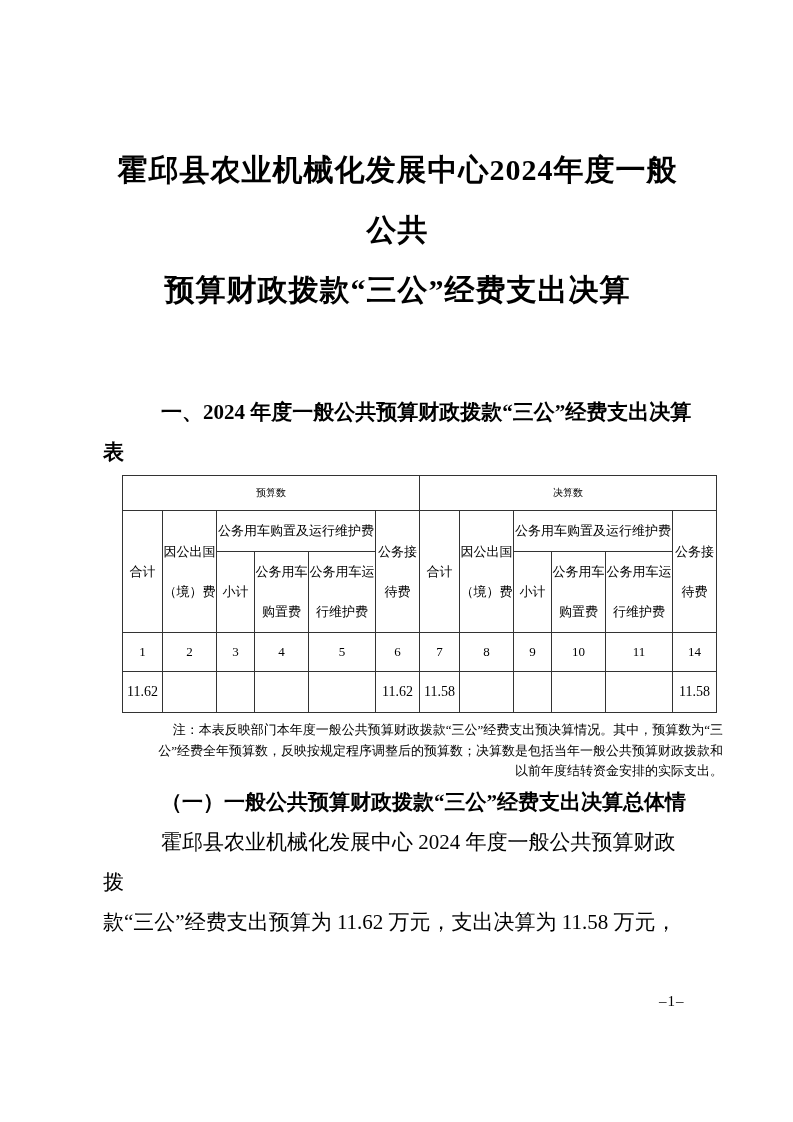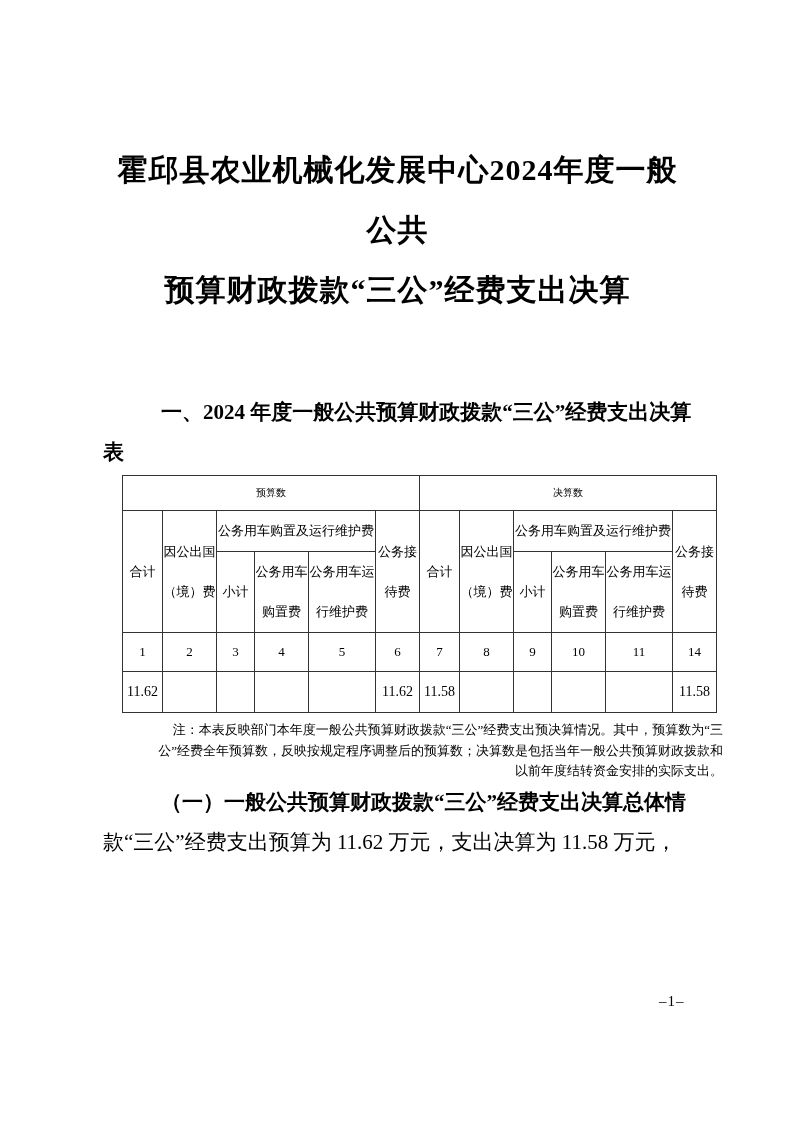--- a/index.html
+++ b/index.html
@@ -171,18 +171,19 @@
     <div>公”经费全年预算数，反映按规定程序调整后的预算数；决算数是包括当年一般公共预算财政拨款和</div>
     <div>以前年度结转资金安排的实际支出。</div>
   </div>
 
 
   <div>
     <div class="h-line ind">（一）一般公共预算财政拨款“三公”经费支出决算总体情</div>
   </div>
 
   <div>
+    <div class="p-line ind">霍邱县农业机械化发展中心 2024 年度一般公共预算财政拨</div>
     <div class="p-line">款“三公”经费支出预算为 11.62 万元，支出决算为 11.58 万元，</div>
   </div>
 
   <div class="page-num">–1–</div>
 
 </div>
 
 </body></html>

